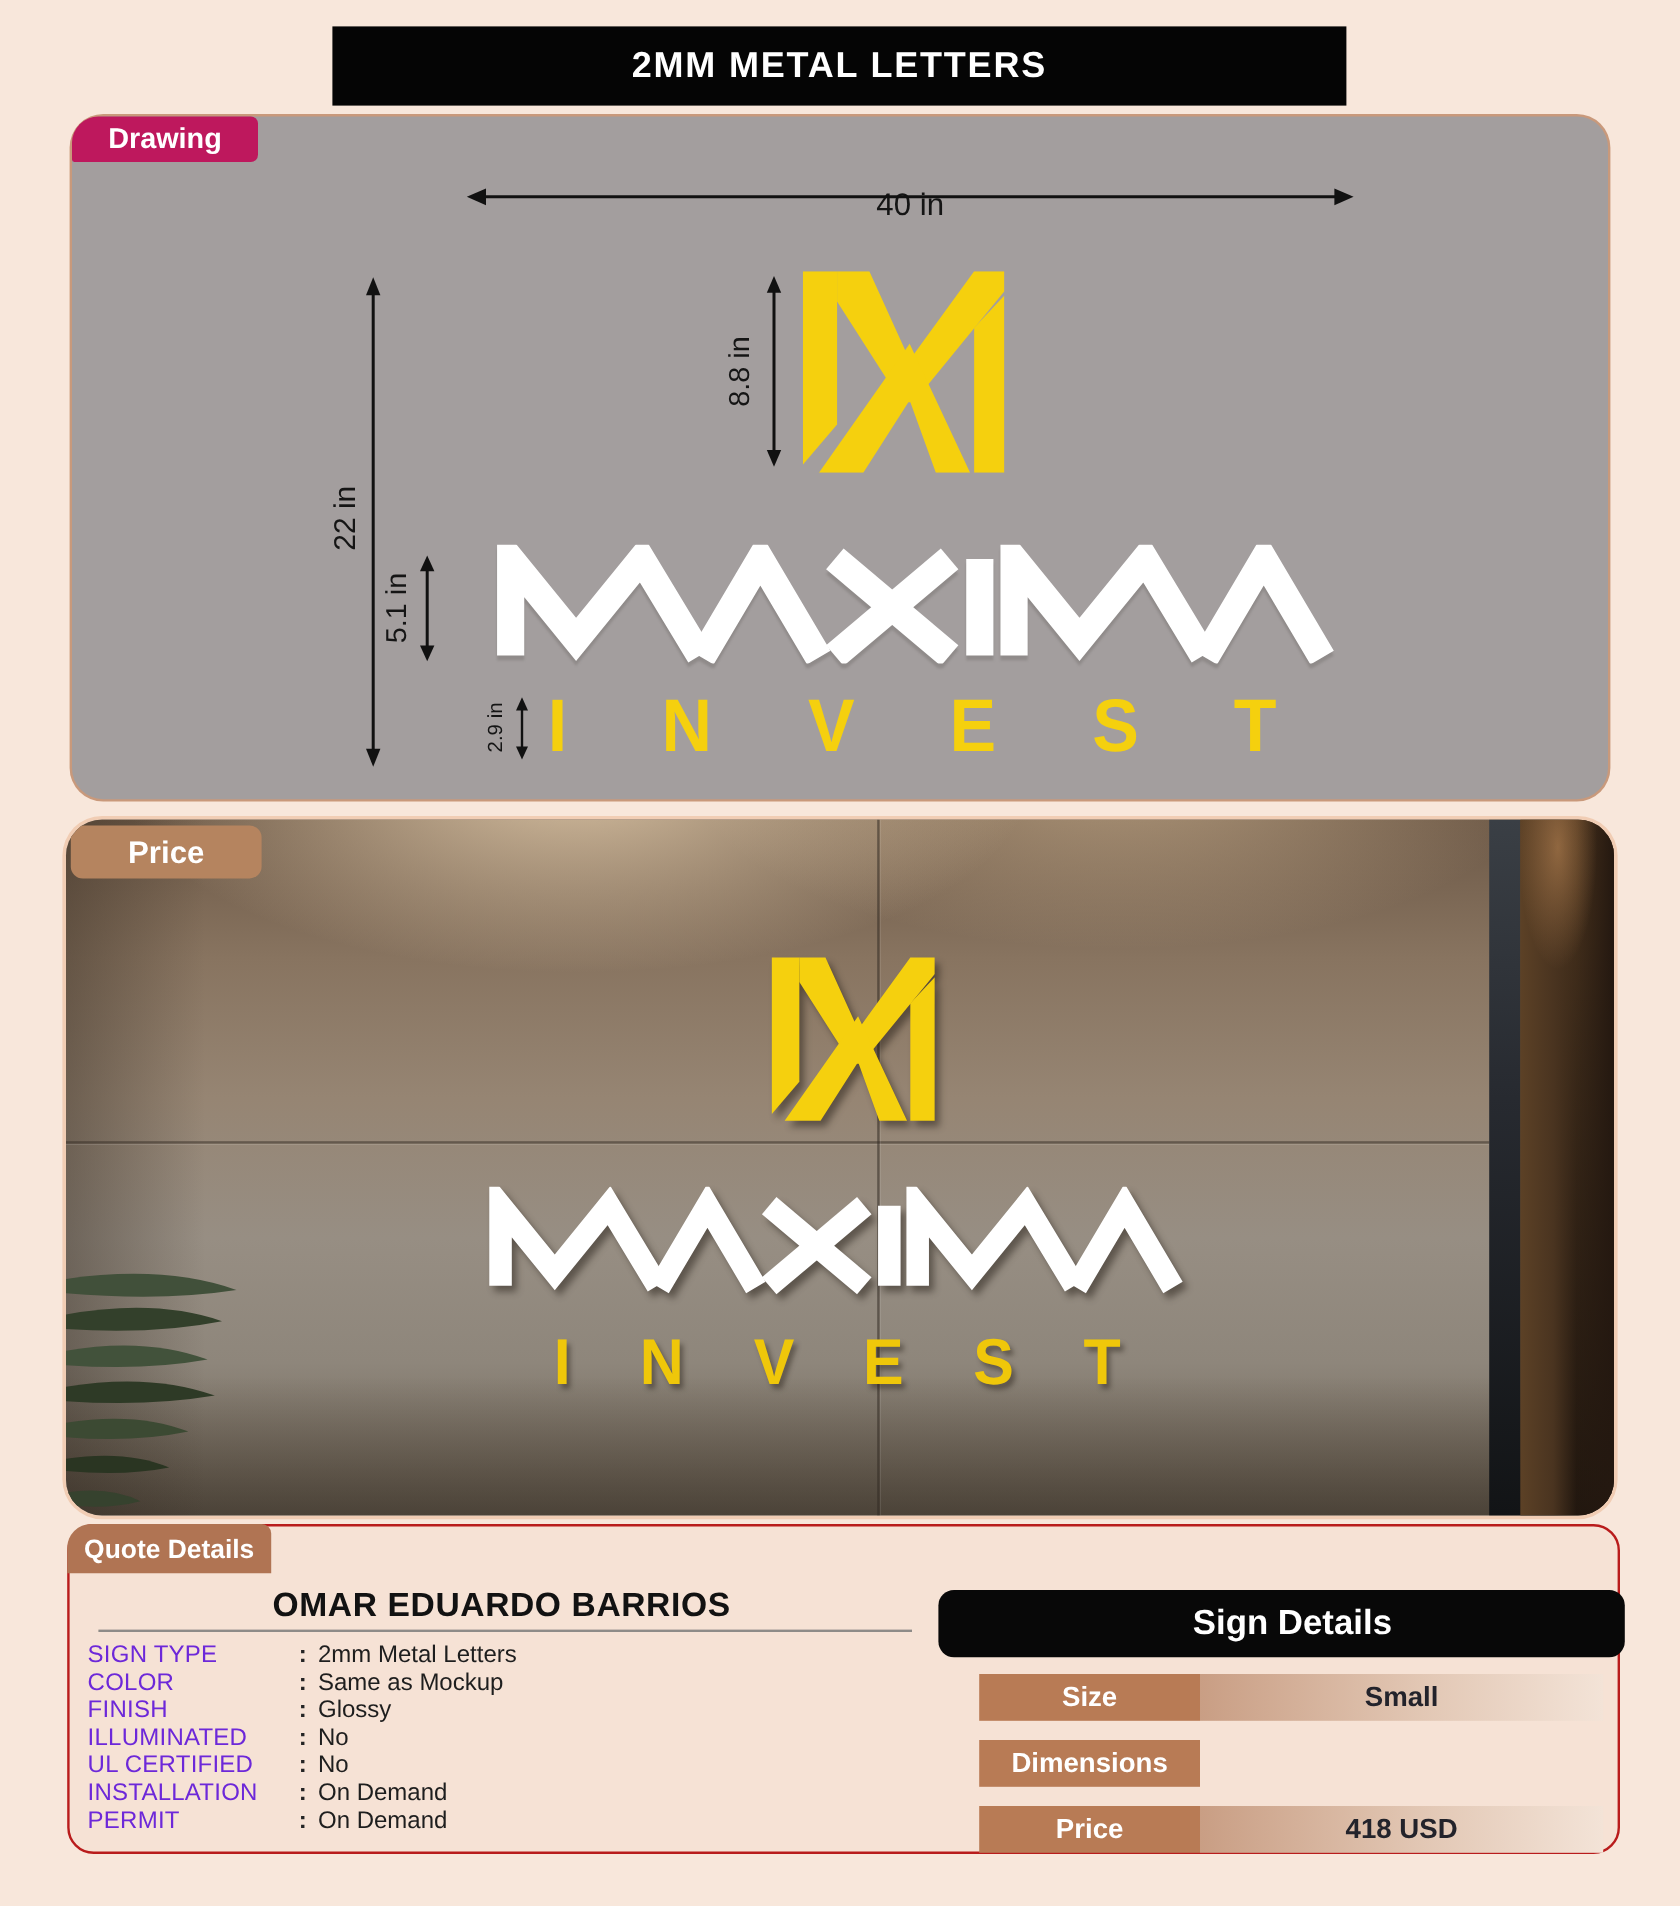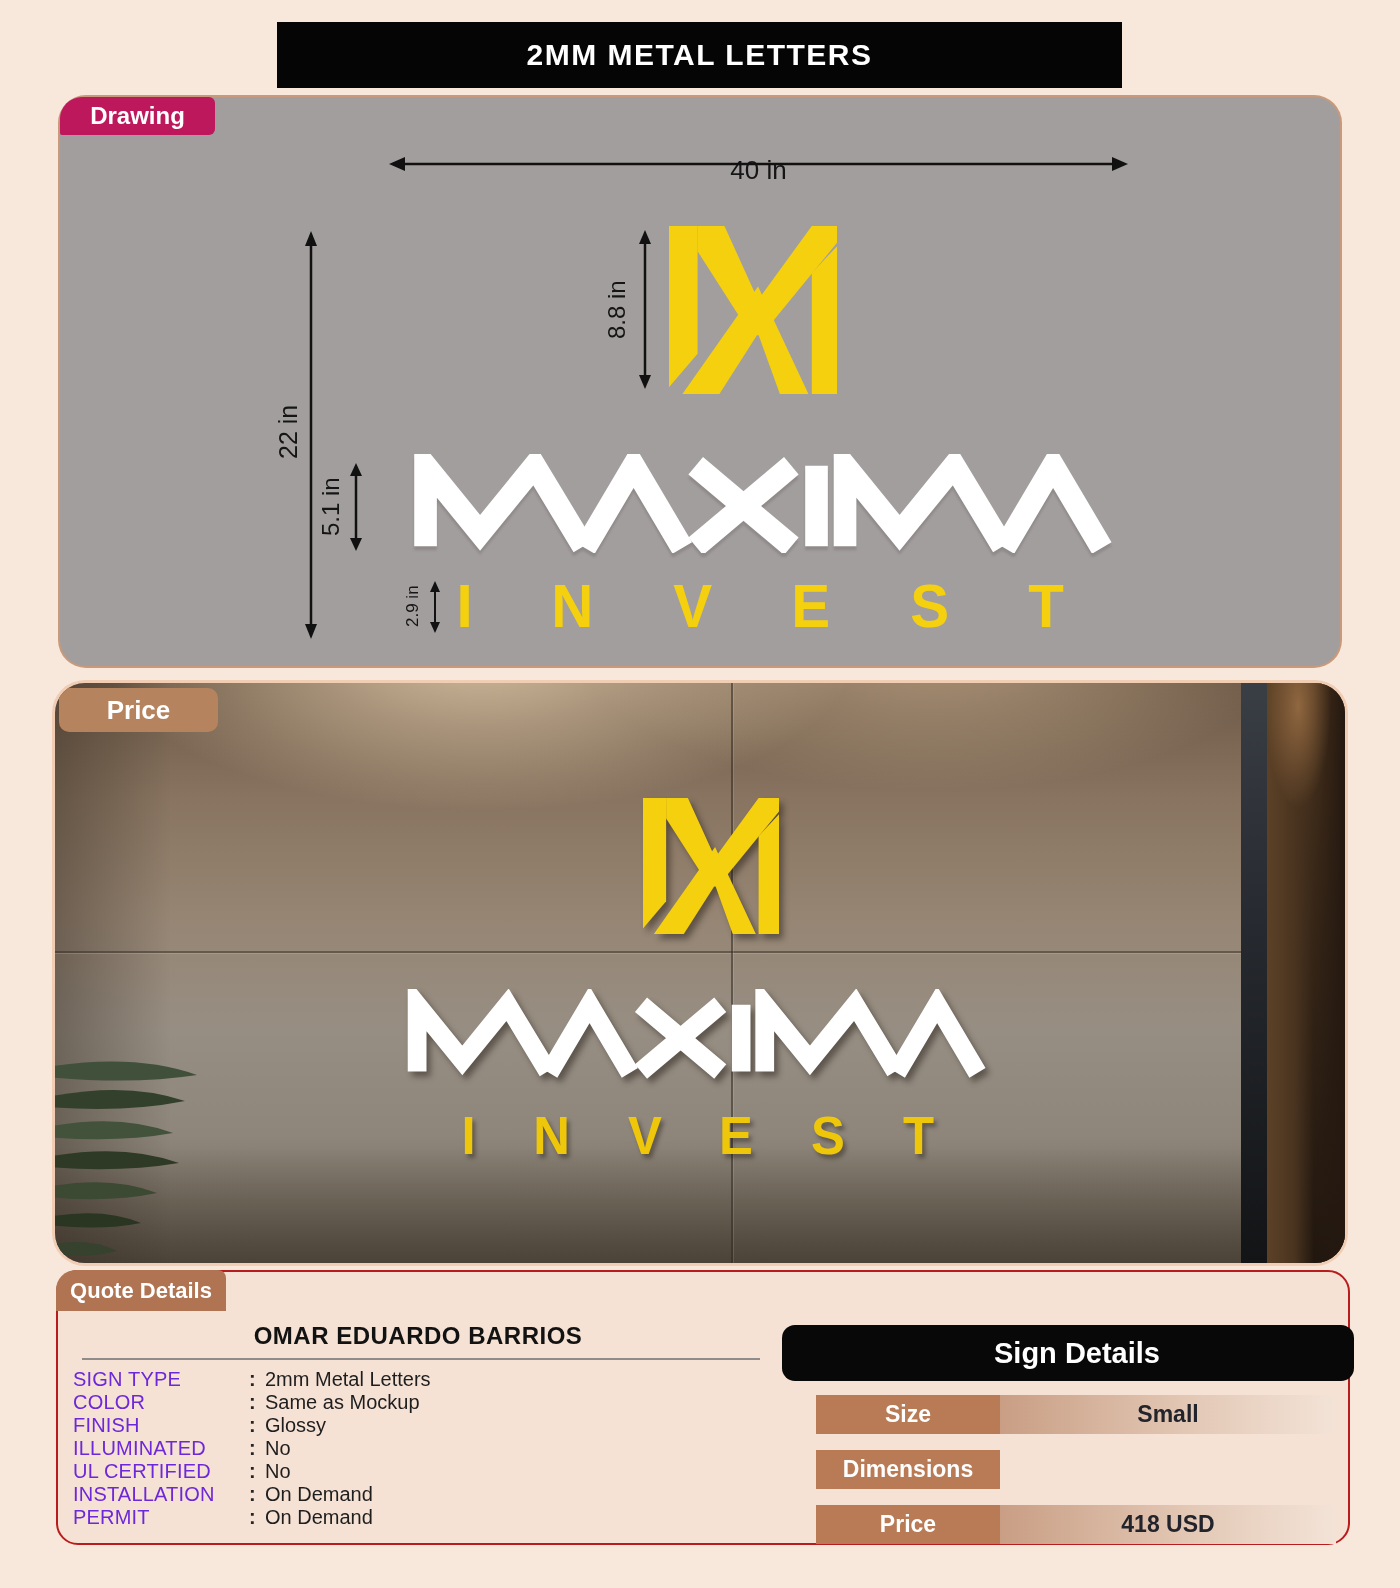--- a/index.html
+++ b/index.html
@@ -82,21 +82,21 @@
 
   
   .bottom-panel{
     position:absolute;left:56px;top:1270px;width:1294px;height:275px;
     background:#F6E2D5;border:2px solid #b91c1c;border-radius:22px;
     box-sizing:border-box;
   }
   .quote-tab{left:-2px;top:-2px;width:170px;height:41px;border-radius:20px 8px 0 0;font-size:22px;background:#B07453;}
   .customer-name{
     position:absolute;left:0;top:50px;width:720px;text-align:center;
-    font-size:24px;font-weight:700;color:#121212;letter-spacing:0.5px;
+    font-size:28px;font-weight:700;color:#121212;letter-spacing:0.5px;
   }
   .divider{position:absolute;left:24px;top:86px;width:678px;height:2px;background:#8E8B88;}
   .q-fields{position:absolute;left:15px;top:96px;width:690px;}
   .q-row{display:grid;grid-template-columns:176px 16px auto;height:23px;align-items:center;}
   .q-label{font-weight:400;font-size:20px;color:#6d28d9;letter-spacing:0.2px;}
   .q-colon{font-weight:700;font-size:20px;color:#242424;}
   .q-value{font-weight:400;font-size:20px;color:#1e1e1e;}
 
   .sign-details{position:absolute;left:724px;top:53px;width:554px;}
   .sd-header{

